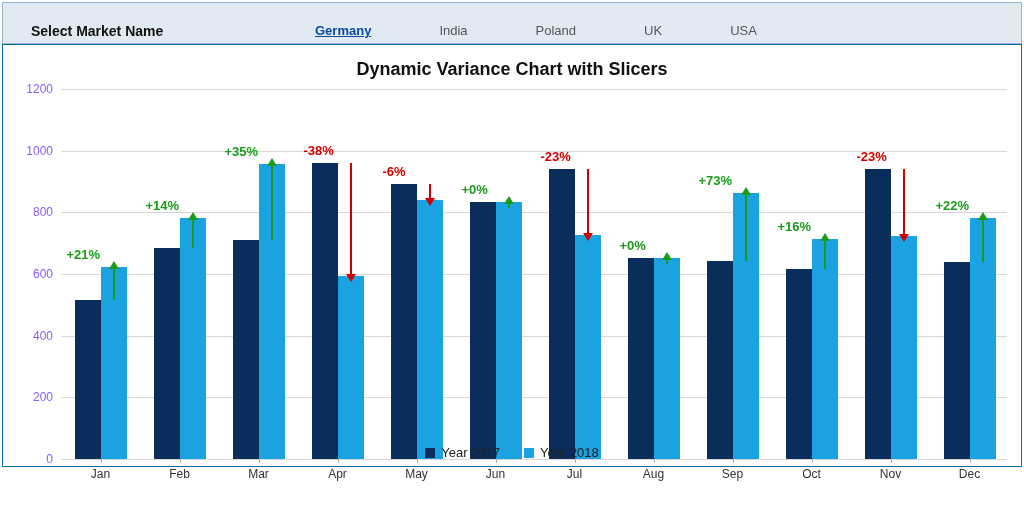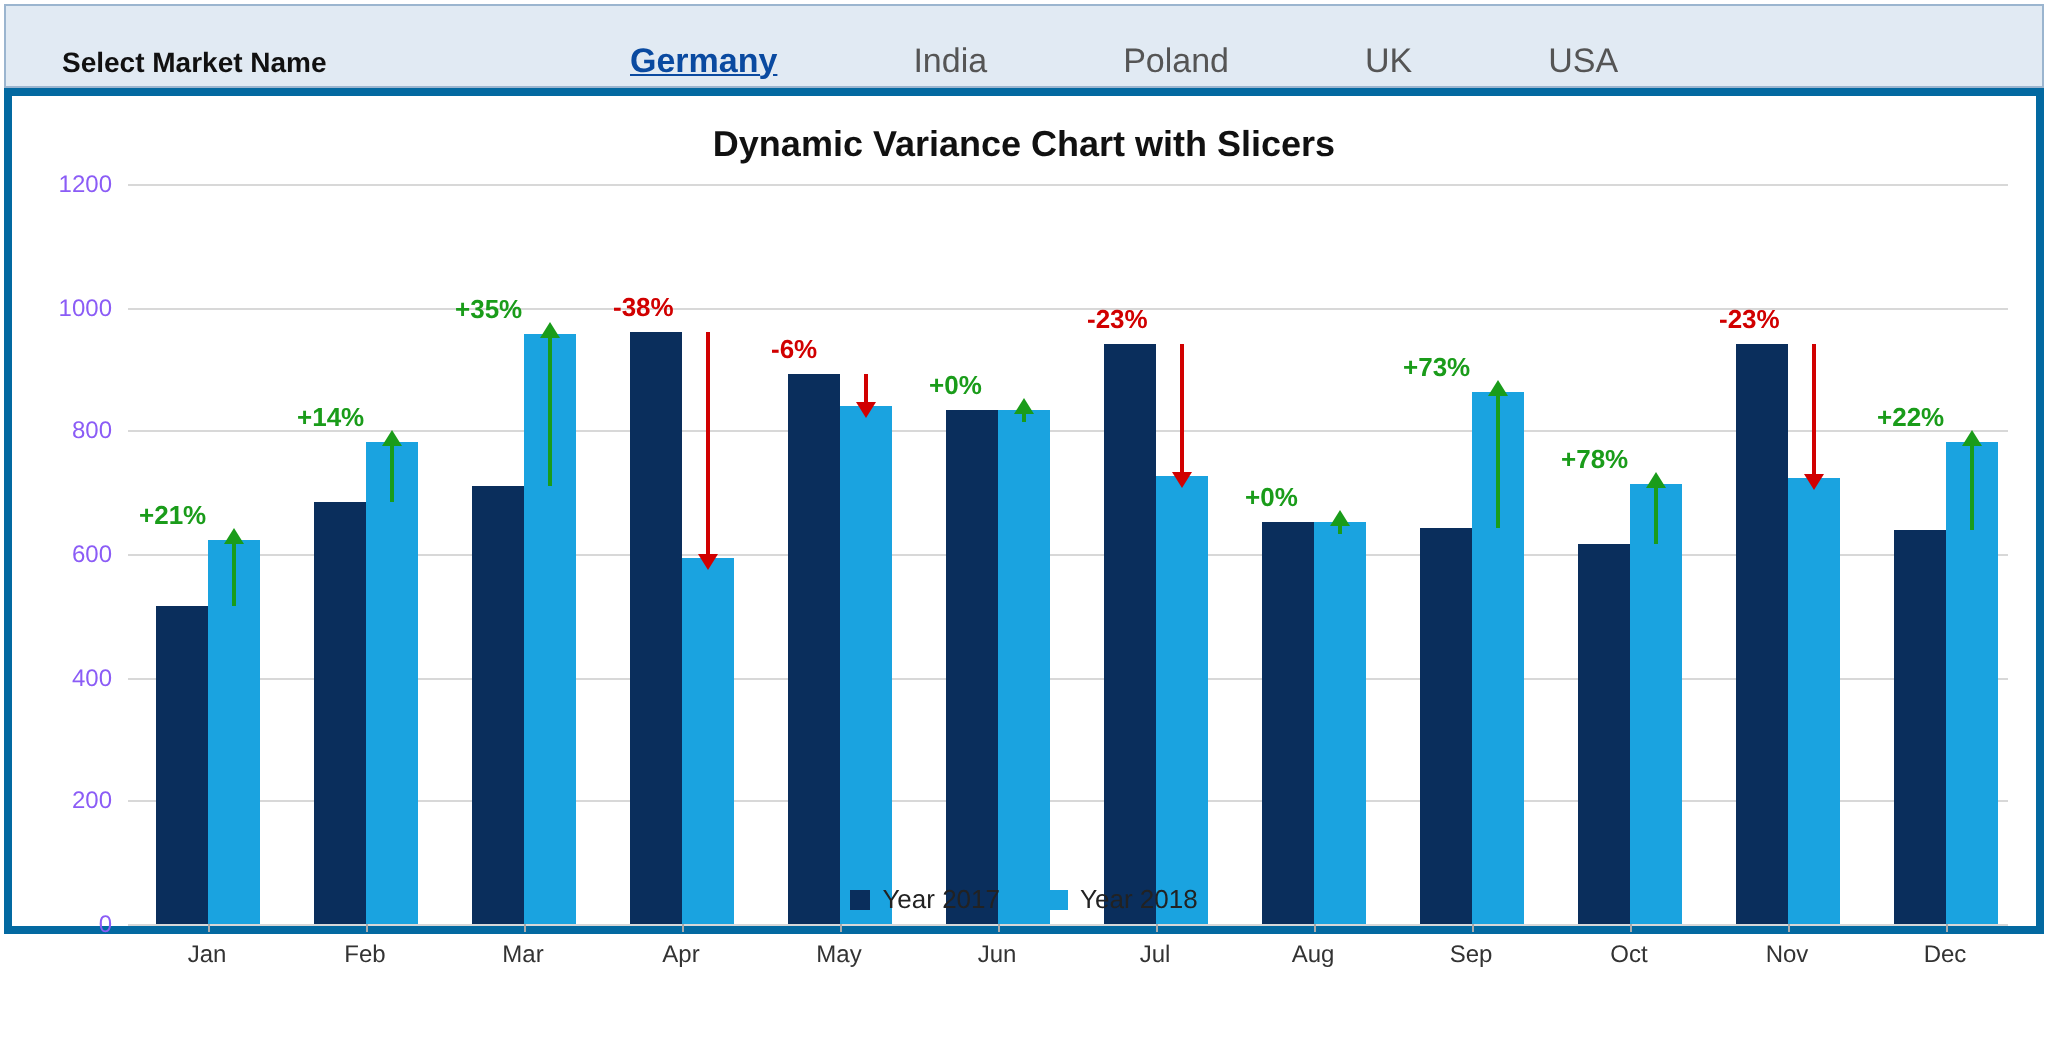--- a/index.html
+++ b/index.html
@@ -25,33 +25,33 @@
     font-weight: 700;
     width: 280px;
     color: #111;
   }
   .slicer-items {
     display: flex;
     flex: 1;
     gap: 60px;
   }
   .slicer-item {
-    font-size: 17px;
+    font-size: 13px;
     color: #555;
     cursor: pointer;
     padding: 2px 4px;
   }
   .slicer-item.selected {
     color: #0a4aa0;
     font-weight: 700;
     text-decoration: underline;
   }
   .chart-panel {
     margin: 0 2px 2px 2px;
-    border: 4px solid #0369a1;
+    border: 1px solid #0369a1;
     height: 423px;
     position: relative;
     background: #fff;
   }
   .chart-title {
     position: absolute;
     top: 14px;
     left: 0; right: 0;
     text-align: center;
     font-weight: 700;
@@ -246,21 +246,21 @@
         <div class="bar y2018" style="height: 265.783px;"></div>
         <div class="arrow pos" style="left: 46px; top: 104.217px; height: 67.525px;"></div>
         <div class="variance pos" style="top: 84.2167px;">+73%</div>
         <div class="xtick-line"></div>
         <div class="xlabel">Sep</div>
       </div>
       <div class="catcol" style="left: 716.5px; height: 370px;">
         <div class="bar y2017" style="height: 189.933px;"></div>
         <div class="bar y2018" style="height: 220.15px;"></div>
         <div class="arrow pos" style="left: 46px; top: 149.85px; height: 30.2167px;"></div>
-        <div class="variance pos" style="top: 129.85px;">+78%</div>
+        <div class="variance pos" style="top: 129.85px;">+16%</div>
         <div class="xtick-line"></div>
         <div class="xlabel">Oct</div>
       </div>
       <div class="catcol" style="left: 795.5px; height: 370px;">
         <div class="bar y2017" style="height: 289.833px;"></div>
         <div class="bar y2018" style="height: 223.233px;"></div>
         <div class="arrow neg" style="left: 46px; top: 80.1667px; height: 66.6px;"></div>
         <div class="variance neg" style="top: 60.1667px;">-23%</div>
         <div class="xtick-line"></div>
         <div class="xlabel">Nov</div>

